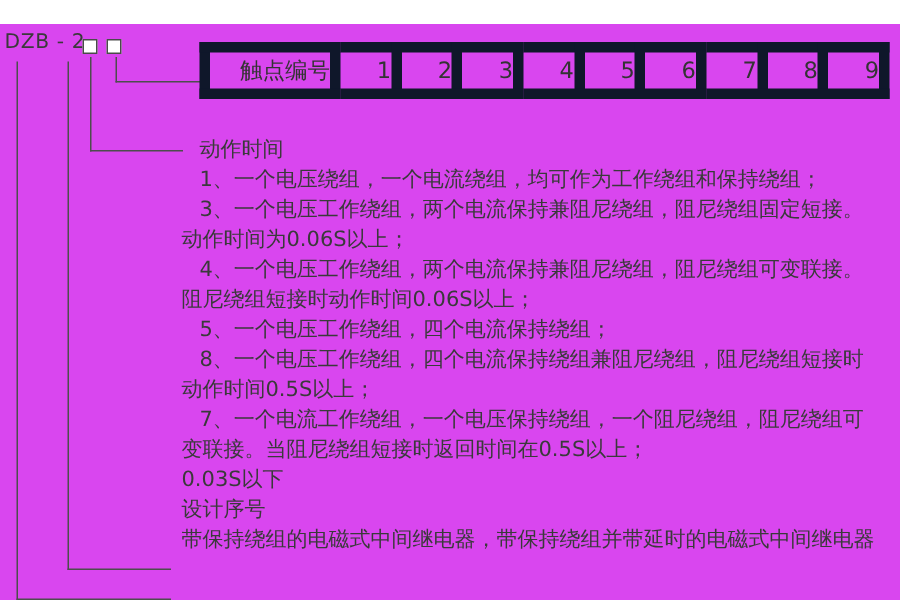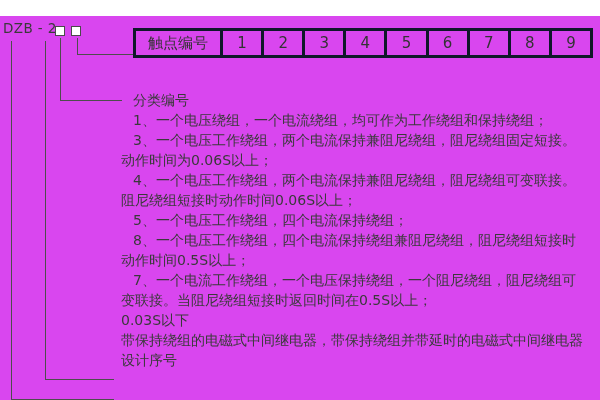--- a/index.html
+++ b/index.html
@@ -52,23 +52,23 @@
     position: absolute;
     left: 133px;
     top: 12px;
     width: 460px;
     border-collapse: collapse;
     table-layout: fixed;
     font-size: 15px;
     color: #333333;
   }
   .contact-table td {
-    border: 3px solid #0f172a;
+    border: 7px solid #0f172a;
     height: 24px;
-    text-align: center;
+    text-align: right;
     vertical-align: middle;
     padding: 0;
     overflow: hidden;
   }
   .contact-table col.label-col { width: 87px; }
 
   
   .text-block {
     position: absolute;
     left: 121px;
@@ -121,29 +121,29 @@
         <td>5</td>
         <td>6</td>
         <td>7</td>
         <td>8</td>
         <td>9</td>
       </tr>
     </tbody>
   </table>
 
   <div class="text-block">
-    <div class="text-line indent">分类编号</div>
+    <div class="text-line indent">动作时间</div>
     <div class="text-line indent">1、一个电压绕组，一个电流绕组，均可作为工作绕组和保持绕组；</div>
     <div class="text-line indent">3、一个电压工作绕组，两个电流保持兼阻尼绕组，阻尼绕组固定短接。</div>
     <div class="text-line">动作时间为0.06S以上；</div>
     <div class="text-line indent">4、一个电压工作绕组，两个电流保持兼阻尼绕组，阻尼绕组可变联接。</div>
     <div class="text-line">阻尼绕组短接时动作时间0.06S以上；</div>
     <div class="text-line indent">5、一个电压工作绕组，四个电流保持绕组；</div>
     <div class="text-line indent">8、一个电压工作绕组，四个电流保持绕组兼阻尼绕组，阻尼绕组短接时</div>
     <div class="text-line">动作时间0.5S以上；</div>
     <div class="text-line indent">7、一个电流工作绕组，一个电压保持绕组，一个阻尼绕组，阻尼绕组可</div>
     <div class="text-line">变联接。当阻尼绕组短接时返回时间在0.5S以上；</div>
     <div class="text-line">0.03S以下</div>
+    <div class="text-line">设计序号</div>
     <div class="text-line">带保持绕组的电磁式中间继电器，带保持绕组并带延时的电磁式中间继电器</div>
-    <div class="text-line">设计序号</div>
   </div>
 
 </div>
 
 </body></html>

